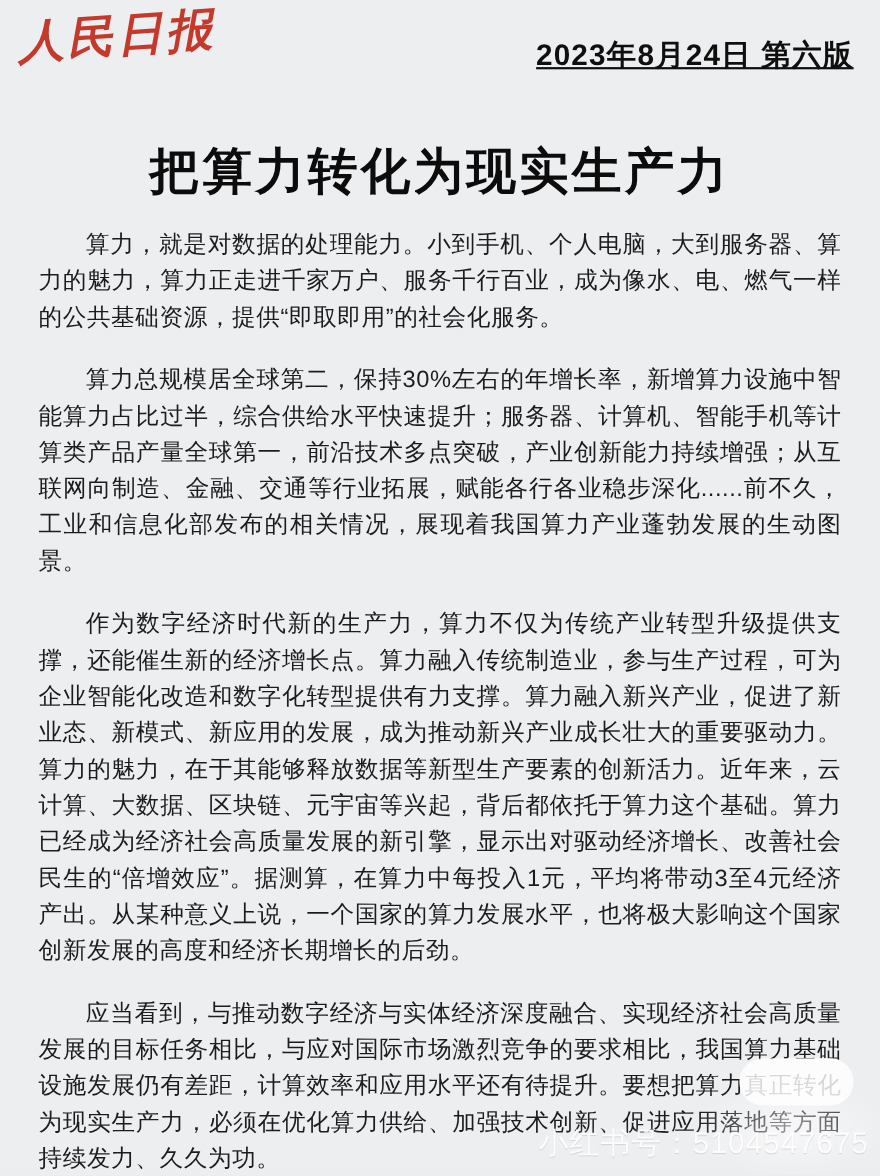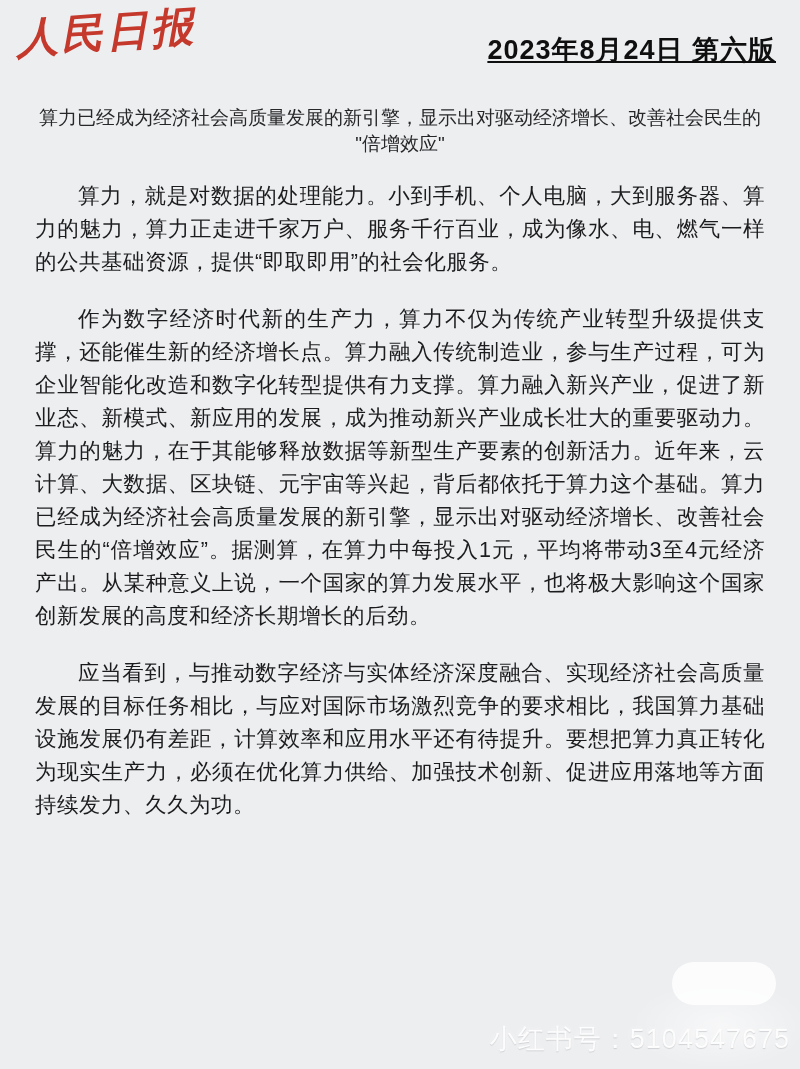--- a/index.html
+++ b/index.html
@@ -109,25 +109,26 @@
 </head>
 <body>
 
 <div class="page">
 
   <div class="header">
     <div class="logo">人民日报</div>
     <div class="edition">2023年8月24日 第六版</div>
   </div>
 
+  <h1 class="article-title">把算力转化为现实生产力</h1>
 
-  <div class="article-subtitle">算力已经成为经济社会高质量发展的新引擎，显示出对驱动经济增长、改善社会民生的 "倍增效应"</div>
 
   <div class="content">
     <p>算力，就是对数据的处理能力。小到手机、个人电脑，大到服务器、算力的魅力，算力正走进千家万户、服务千行百业，成为像水、电、燃气一样的公共基础资源，提供“即取即用”的社会化服务。</p>
+    <p>算力总规模居全球第二，保持30%左右的年增长率，新增算力设施中智能算力占比过半，综合供给水平快速提升；服务器、计算机、智能手机等计算类产品产量全球第一，前沿技术多点突破，产业创新能力持续增强；从互联网向制造、金融、交通等行业拓展，赋能各行各业稳步深化......前不久，工业和信息化部发布的相关情况，展现着我国算力产业蓬勃发展的生动图景。</p>
     <p>作为数字经济时代新的生产力，算力不仅为传统产业转型升级提供支撑，还能催生新的经济增长点。算力融入传统制造业，参与生产过程，可为企业智能化改造和数字化转型提供有力支撑。算力融入新兴产业，促进了新业态、新模式、新应用的发展，成为推动新兴产业成长壮大的重要驱动力。算力的魅力，在于其能够释放数据等新型生产要素的创新活力。近年来，云计算、大数据、区块链、元宇宙等兴起，背后都依托于算力这个基础。算力已经成为经济社会高质量发展的新引擎，显示出对驱动经济增长、改善社会民生的“倍增效应”。据测算，在算力中每投入1元，平均将带动3至4元经济产出。从某种意义上说，一个国家的算力发展水平，也将极大影响这个国家创新发展的高度和经济长期增长的后劲。</p>
     <p>应当看到，与推动数字经济与实体经济深度融合、实现经济社会高质量发展的目标任务相比，与应对国际市场激烈竞争的要求相比，我国算力基础设施发展仍有差距，计算效率和应用水平还有待提升。要想把算力真正转化为现实生产力，必须在优化算力供给、加强技术创新、促进应用落地等方面持续发力、久久为功。</p>
 
   </div>
 
   <div class="sticker-glow"></div>
   <div class="sticker-blob"></div>
 
   <div class="watermark">小红书号：5104547675</div>
 

